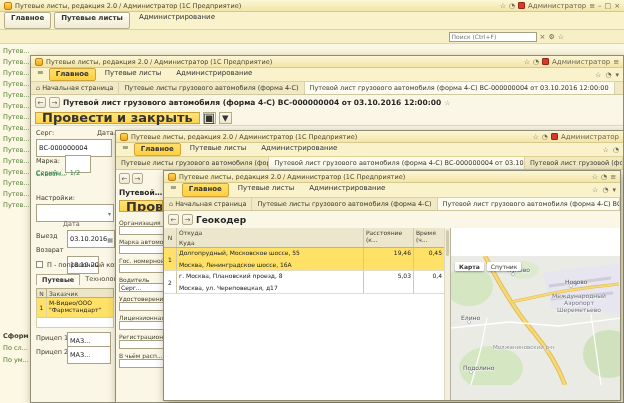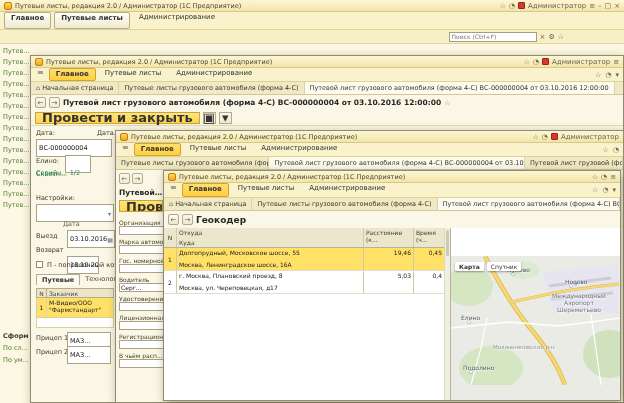--- a/index.html
+++ b/index.html
@@ -211,24 +211,24 @@
       <span class="navbtn">→</span>
       <span class="hdrtitle">Путевой лист грузового автомобиля (форма 4-С) ВС-000000004 от 03.10.2016 12:00:00</span>
       <span class="star">☆</span>
     </div>
     <div class="toolbar">
       <span class="btn primary">Провести и закрыть</span>
       <span class="btn iconbtn">▣</span>
       <span class="btn iconbtn">▾</span>
     </div>
     <div class="w2-form">
-      <span class="fl" style="left:5px;top:3px">Дата:</span>
+      <span class="fl" style="left:5px;top:3px">Серг:</span>
       <span class="fl" style="left:66px;top:3px">Дата...</span>
       <span class="fi" style="left:5px;top:13px;width:76px;height:11px">ВС-000000004</span>
-      <span class="fl" style="left:5px;top:31px">Елино:</span>
+      <span class="fl" style="left:5px;top:31px">Марка:</span>
       <span class="fi" style="left:34px;top:29px;width:26px;height:10px"></span>
       <span class="link" style="left:5px;top:44px">Сквозн...</span>
       <span class="link" style="left:5px;top:43px">Серийн... 1/2</span>
       <span class="fl" style="left:5px;top:68px">Настройки:</span>
       <span class="fi" style="left:5px;top:78px;width:78px;height:11px">
           <span class="dd">▾</span>
         </span>
       <span class="fl" style="left:32px;top:94px;color:#6a6450">Дата</span>
       <span class="fl" style="left:5px;top:106px">Выезд</span>
       <span class="fi" style="left:36px;top:104px;width:48px;height:11px">

